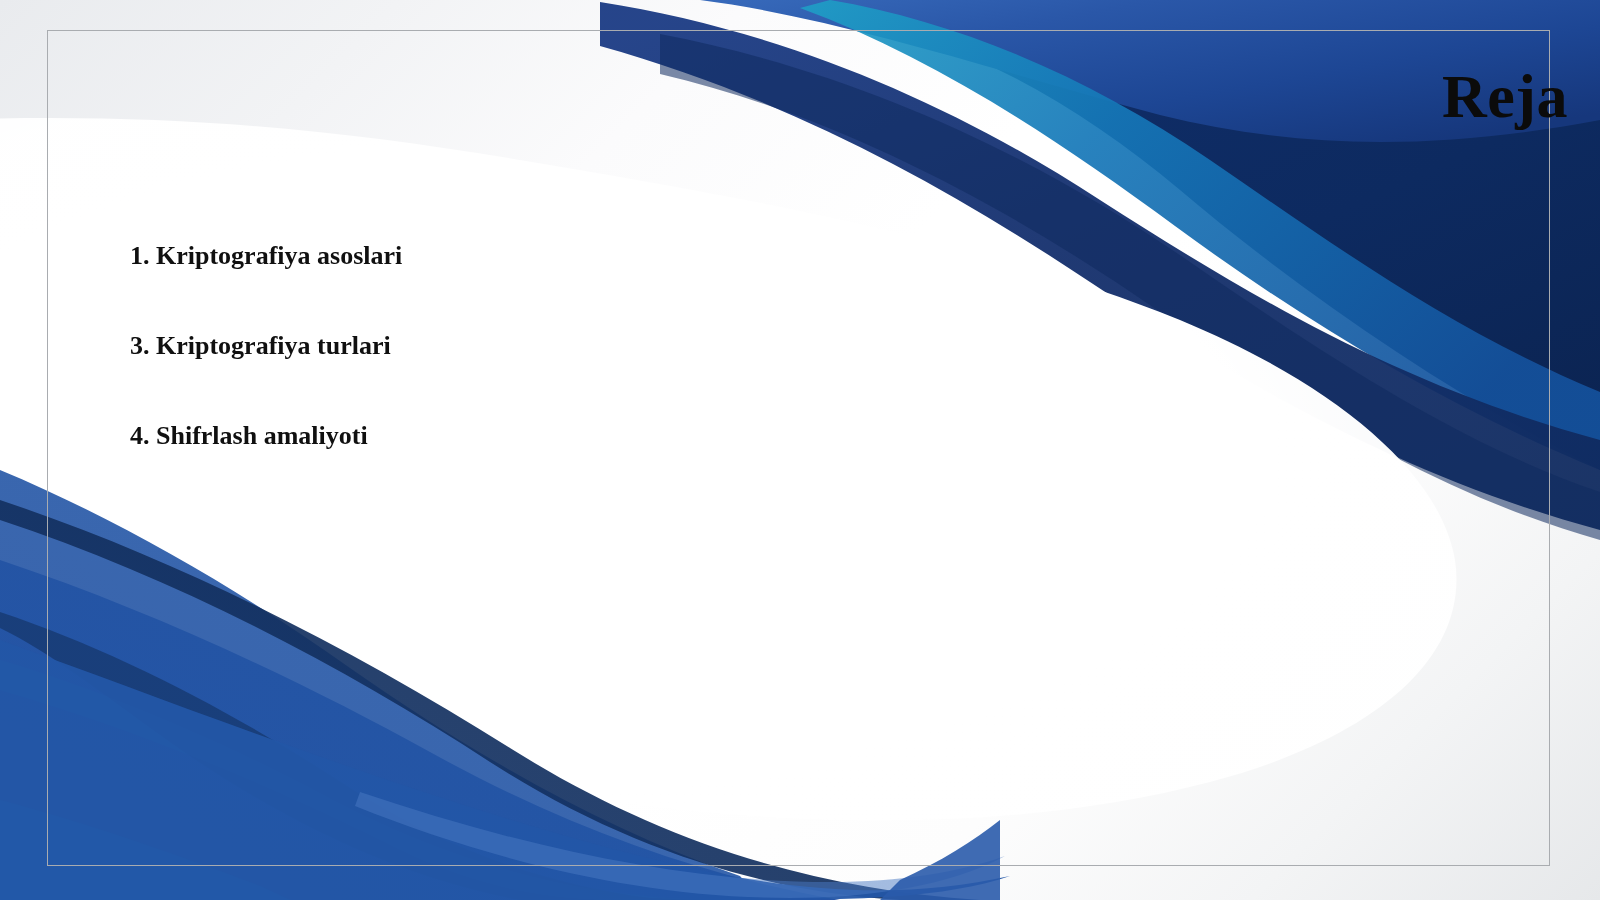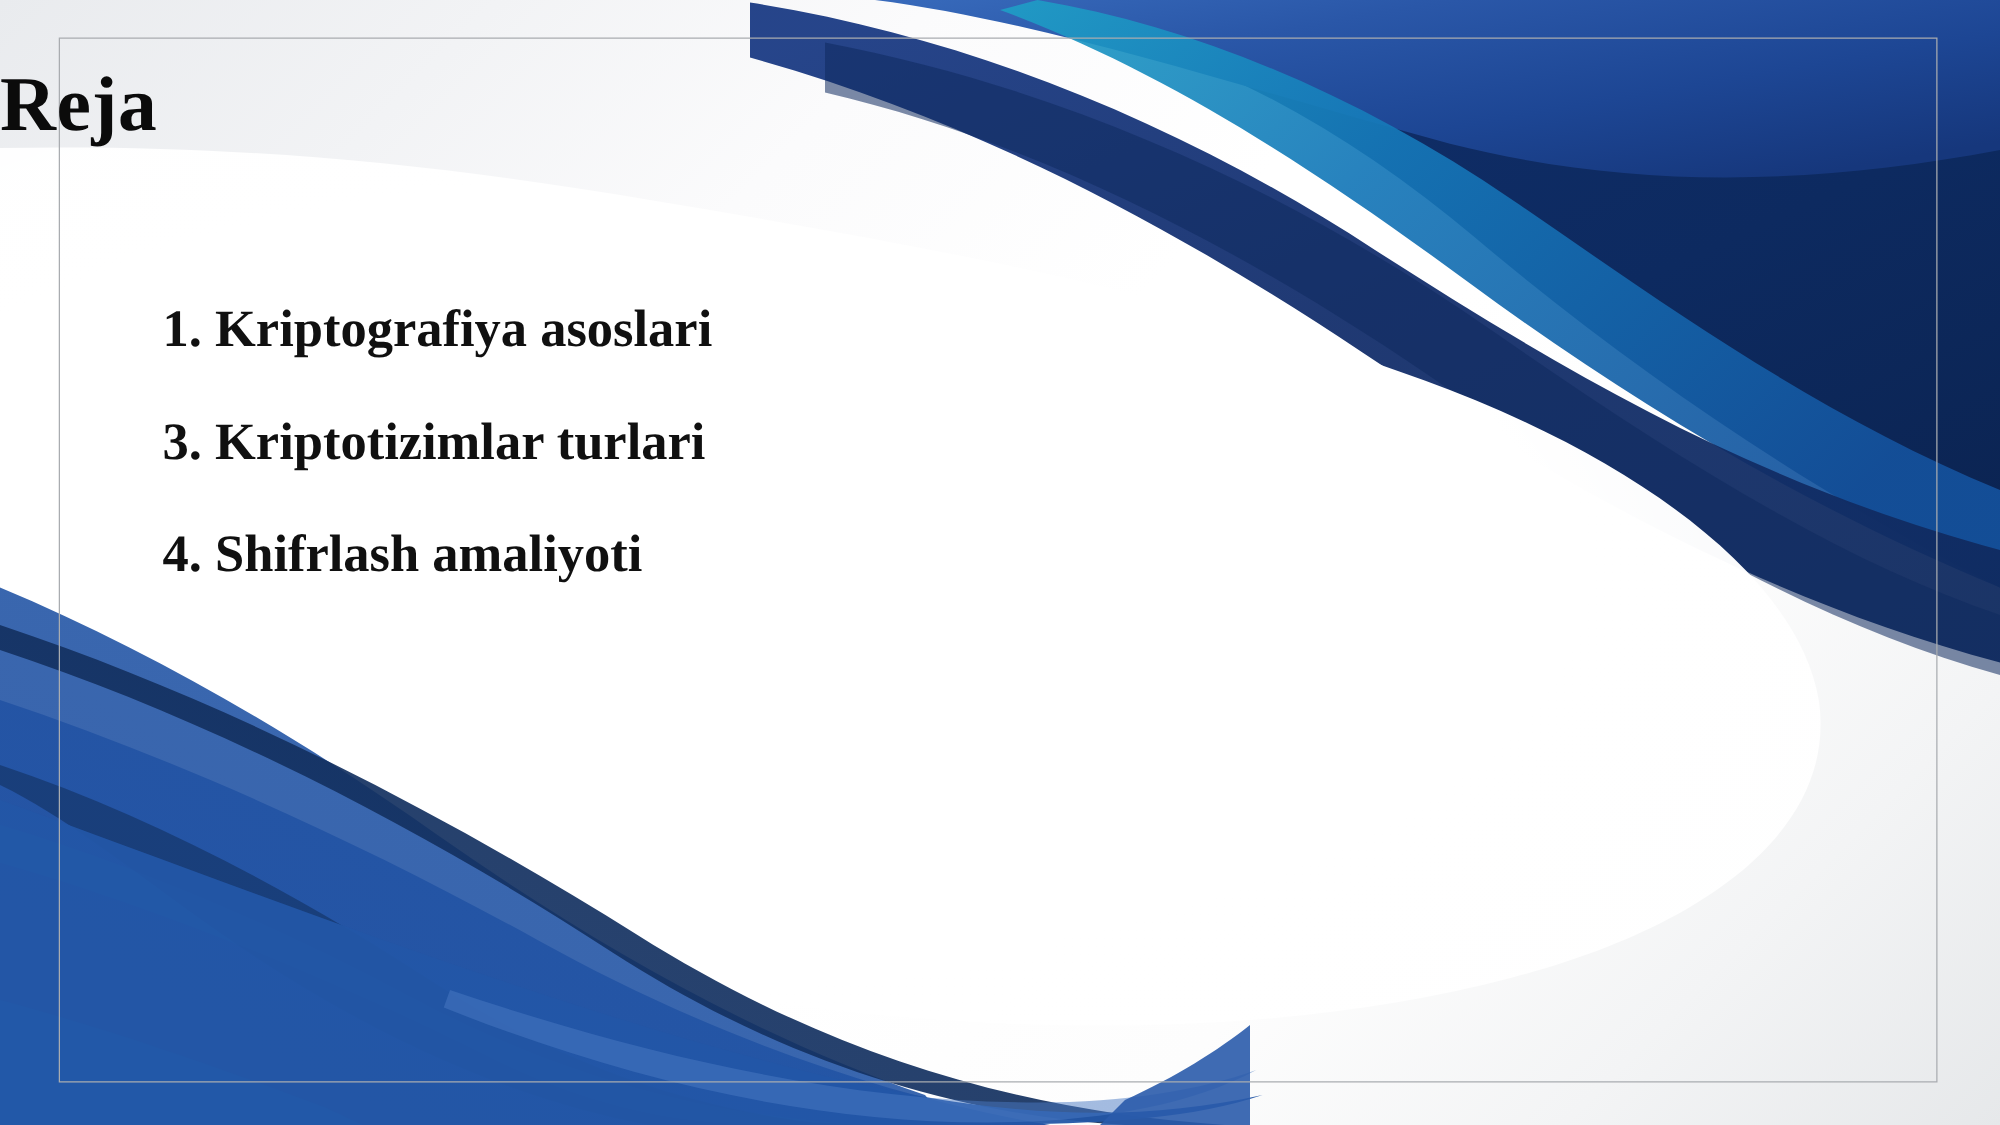--- a/index.html
+++ b/index.html
@@ -50,43 +50,43 @@
     border: 1.5px solid #a9acb0;
     box-sizing: border-box;
     z-index: 3;
     pointer-events: none;
   }
 
   
   .title {
     position: absolute;
     left: 0;
-    top: 52px;
+    top: 64px;
     width: 1568px;
-    text-align: left;
+    text-align: right;
     font-size: 62px;
     font-weight: bold;
     color: #0b0b0b;
     letter-spacing: 0.5px;
     z-index: 4;
     line-height: 1.05;
   }
 
   .agenda {
     position: absolute;
     left: 130px;
     top: 243px;
     width: 900px;
     z-index: 4;
     list-style: none;
     margin: 0;
     padding: 0;
   }
   .agenda-item {
-    font-size: 42px;
+    font-size: 26px;
     font-weight: bold;
     color: #101010;
     line-height: 1.0;
     height: 90px;
     white-space: nowrap;
   }
   .agenda-item .num {
     display: inline;
   }
   .agenda-item .txt {
@@ -205,21 +205,21 @@
 
   <div class="title">Reja</div>
 
   <ul class="agenda">
     <li class="agenda-item">
       <span class="num">1.</span>
       <span class="txt">Kriptografiya asoslari</span>
     </li>
     <li class="agenda-item">
       <span class="num">3.</span>
-      <span class="txt">Kriptotizimlar turlari</span>
+      <span class="txt">Kriptografiya turlari</span>
     </li>
     <li class="agenda-item">
       <span class="num">4.</span>
       <span class="txt">Shifrlash amaliyoti</span>
     </li>
   </ul>
 
 </div>
 
 </body></html>

